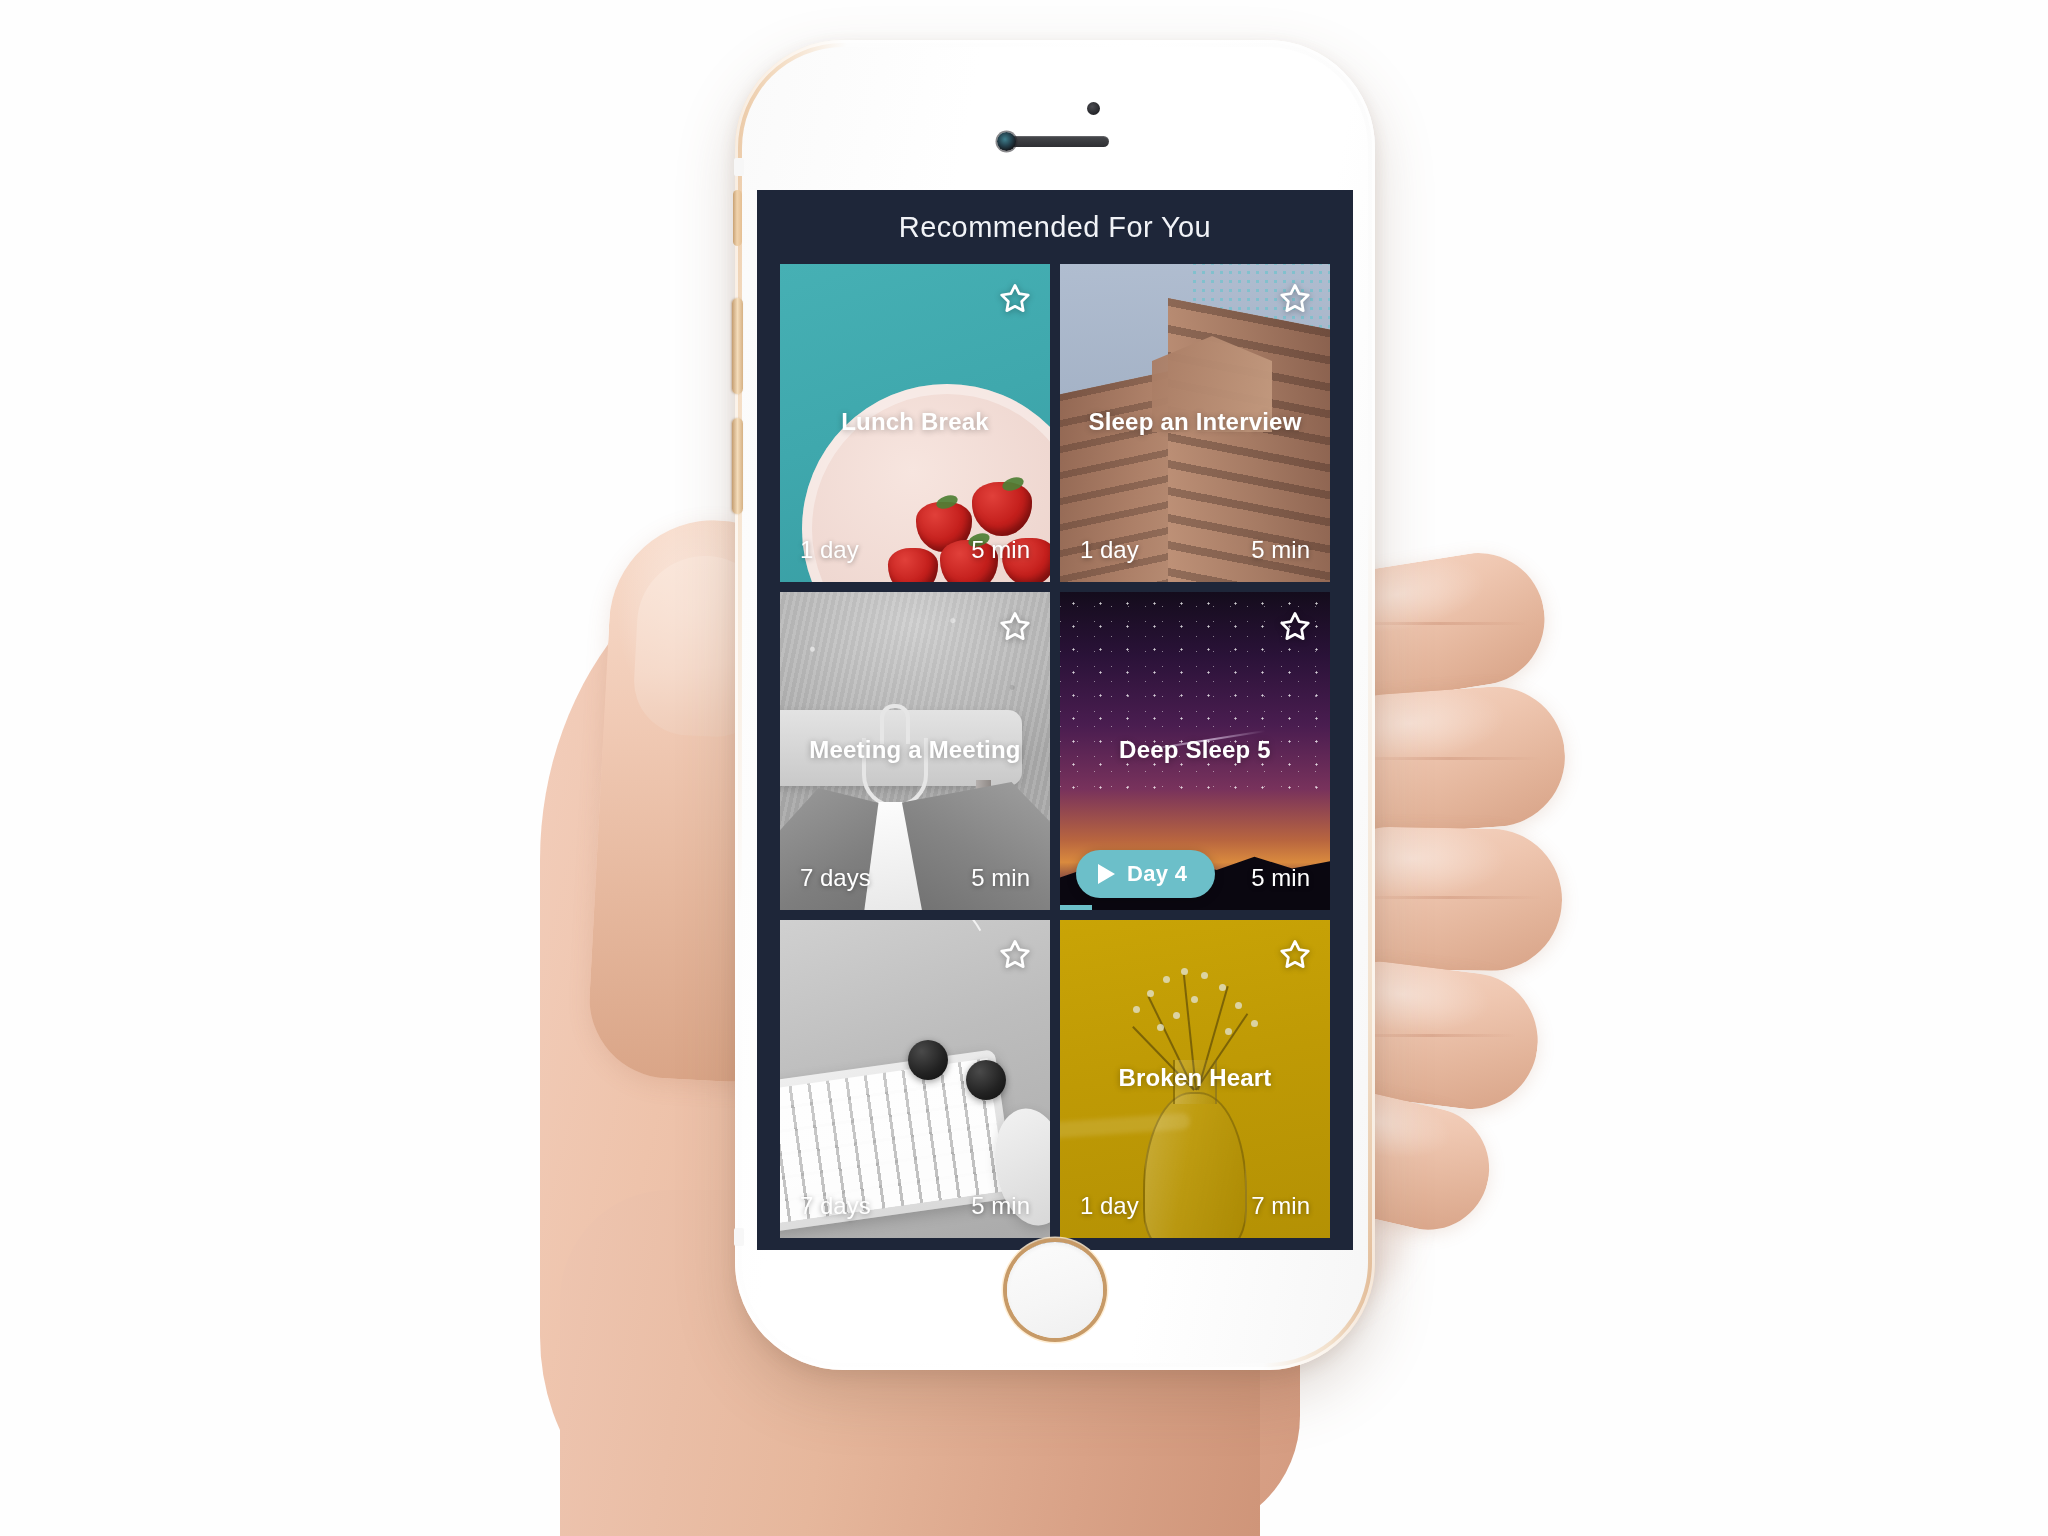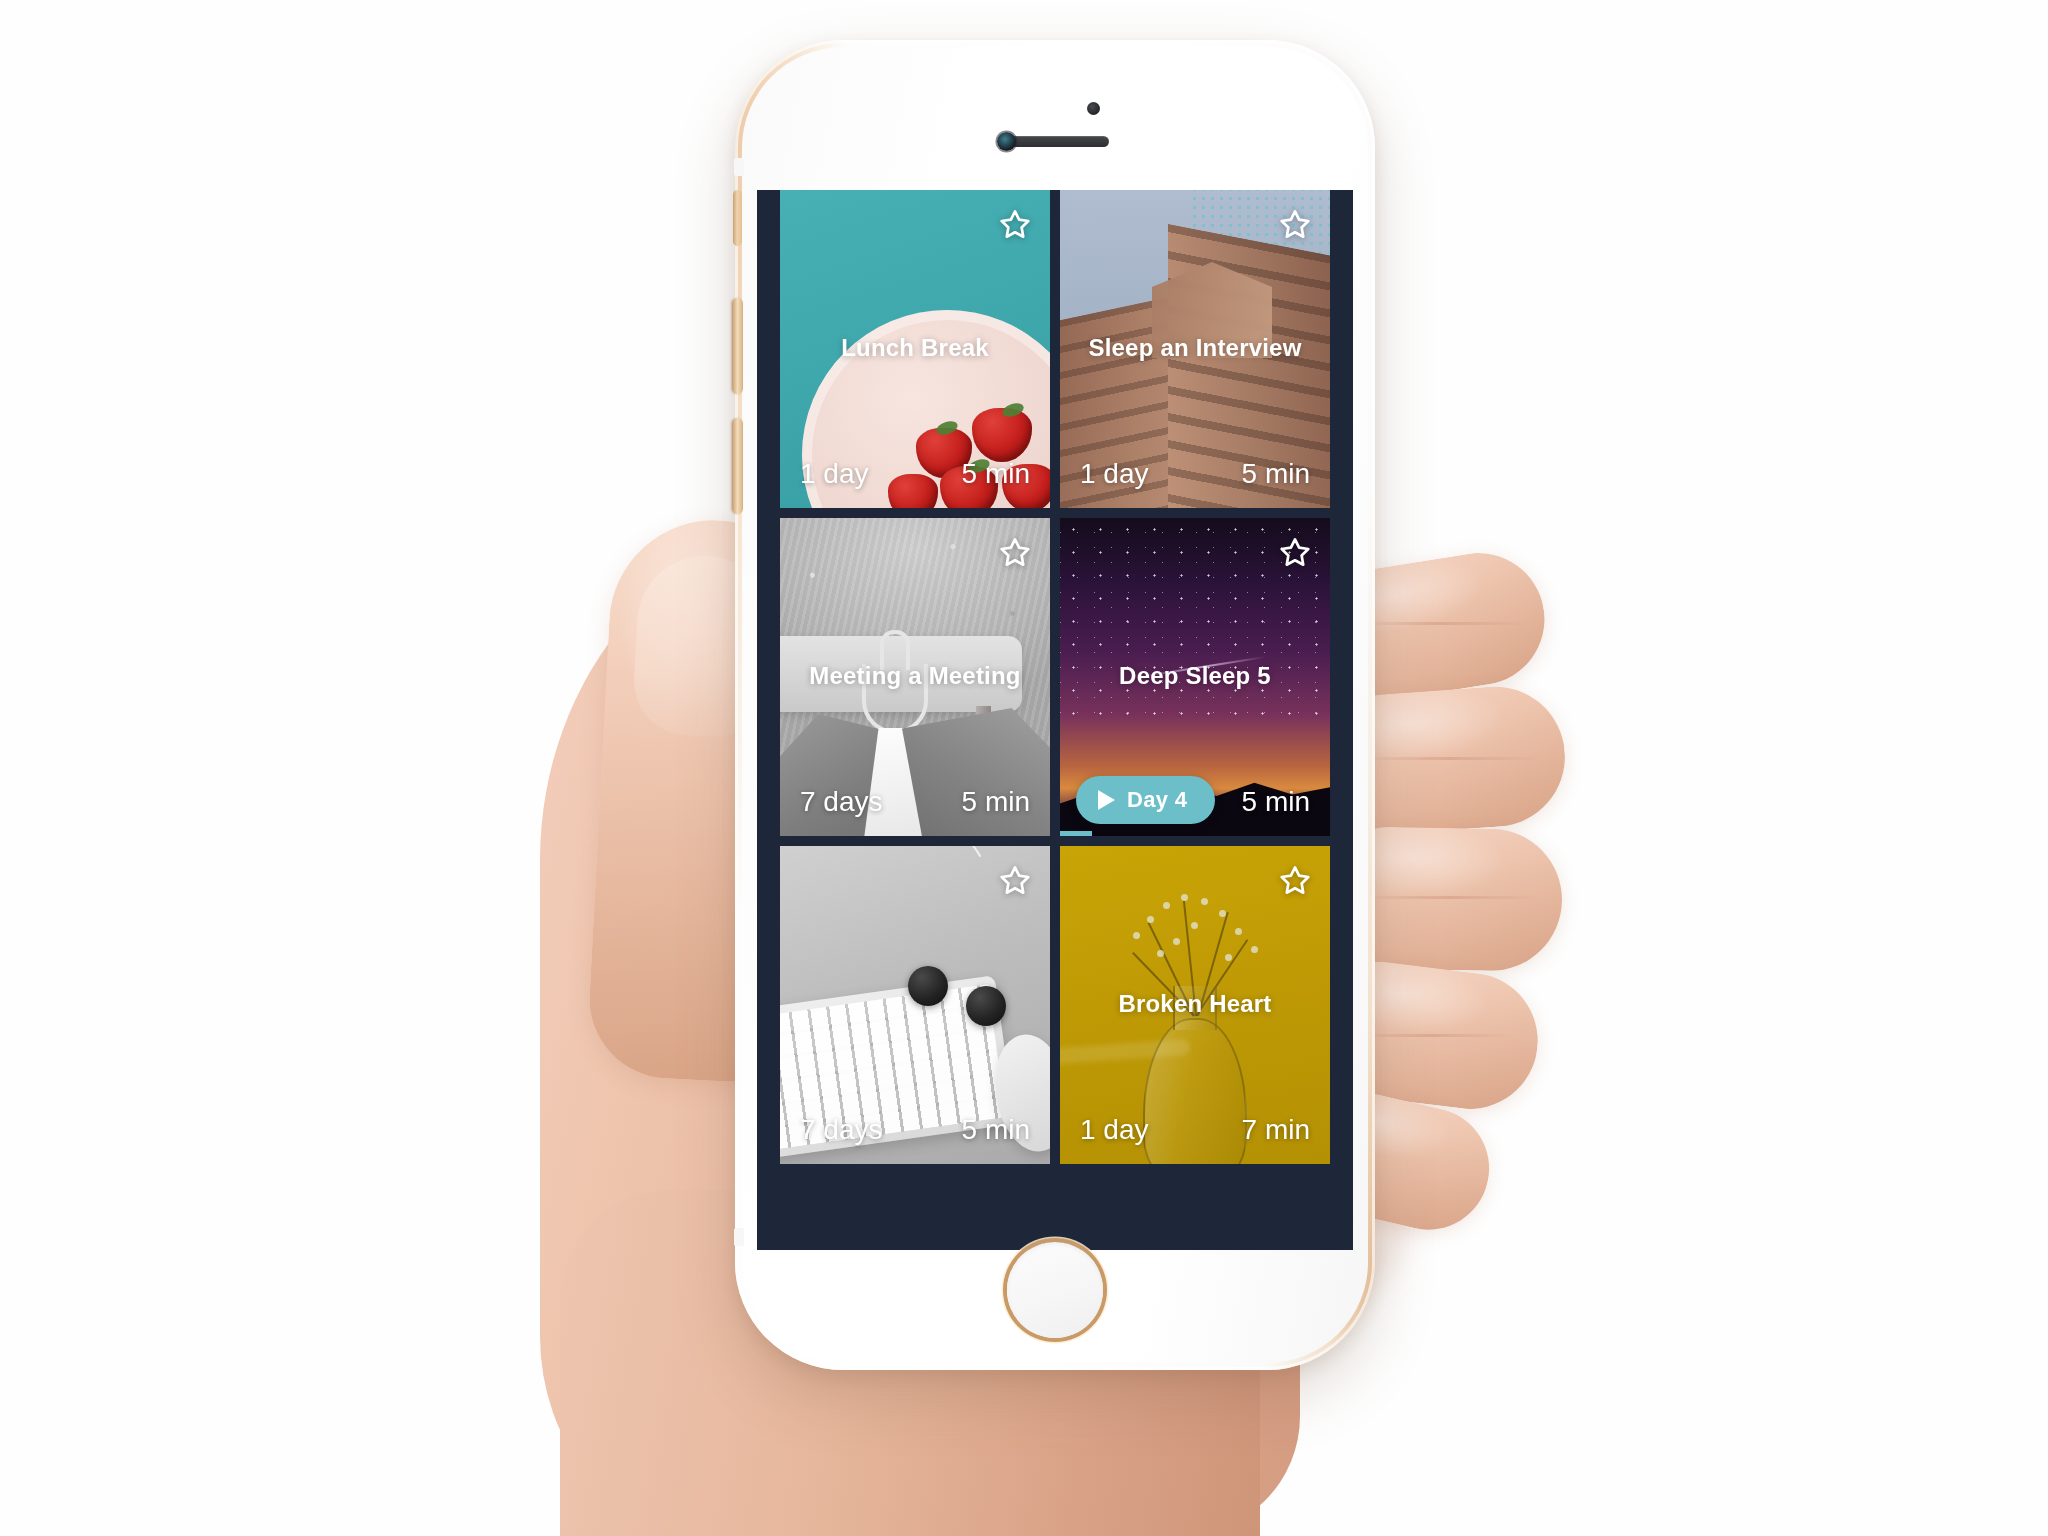--- a/index.html
+++ b/index.html
@@ -192,21 +192,21 @@
 
   .meta {
     position: absolute;
     left: 20px; right: 20px;
     bottom: 18px;
     display: flex; align-items: center; justify-content: space-between;
     z-index: 4;
   }
   .meta span {
     color: #ffffff;
-    font-size: 28px;
+    font-size: 24px;
     font-weight: 400;
     text-shadow: 0 1px 5px rgba(0,0,0,0.38);
   }
 
   .star {
     position: absolute; right: 16px; top: 16px;
     width: 38px; height: 38px; z-index: 6;
     cursor: pointer;
   }
   .star svg { width: 100%; height: 100%; display: block; filter: drop-shadow(0 1px 3px rgba(0,0,0,0.33)); }
@@ -469,20 +469,23 @@
     <div class="rail-btn" style="left:-3px; top:378px; height:96px;"></div>
     <div class="antenna" style="top:118px;"></div>
     <div class="antenna" style="top:1188px;"></div>
 
     <div class="speaker"></div>
     <div class="camera"></div>
     <div class="sensor"></div>
 
     <div id="screen">
 
+      <div class="screen-header">
+        <div class="screen-title">Recommended For You</div>
+      </div>
 
       <div class="grid">
 
         <div class="card">
           <div class="card-art art-lunch">
             <div class="plate"></div>
             <div class="berry" style="right:78px; bottom:30px; width:56px; height:50px;"></div>
             <div class="berry" style="right:18px; bottom:46px; width:60px; height:54px;"></div>
             <div class="berry" style="right:52px; bottom:-10px; width:58px; height:52px;"></div>
             <div class="berry" style="right:-6px; bottom:-4px; width:54px; height:48px;"></div>

